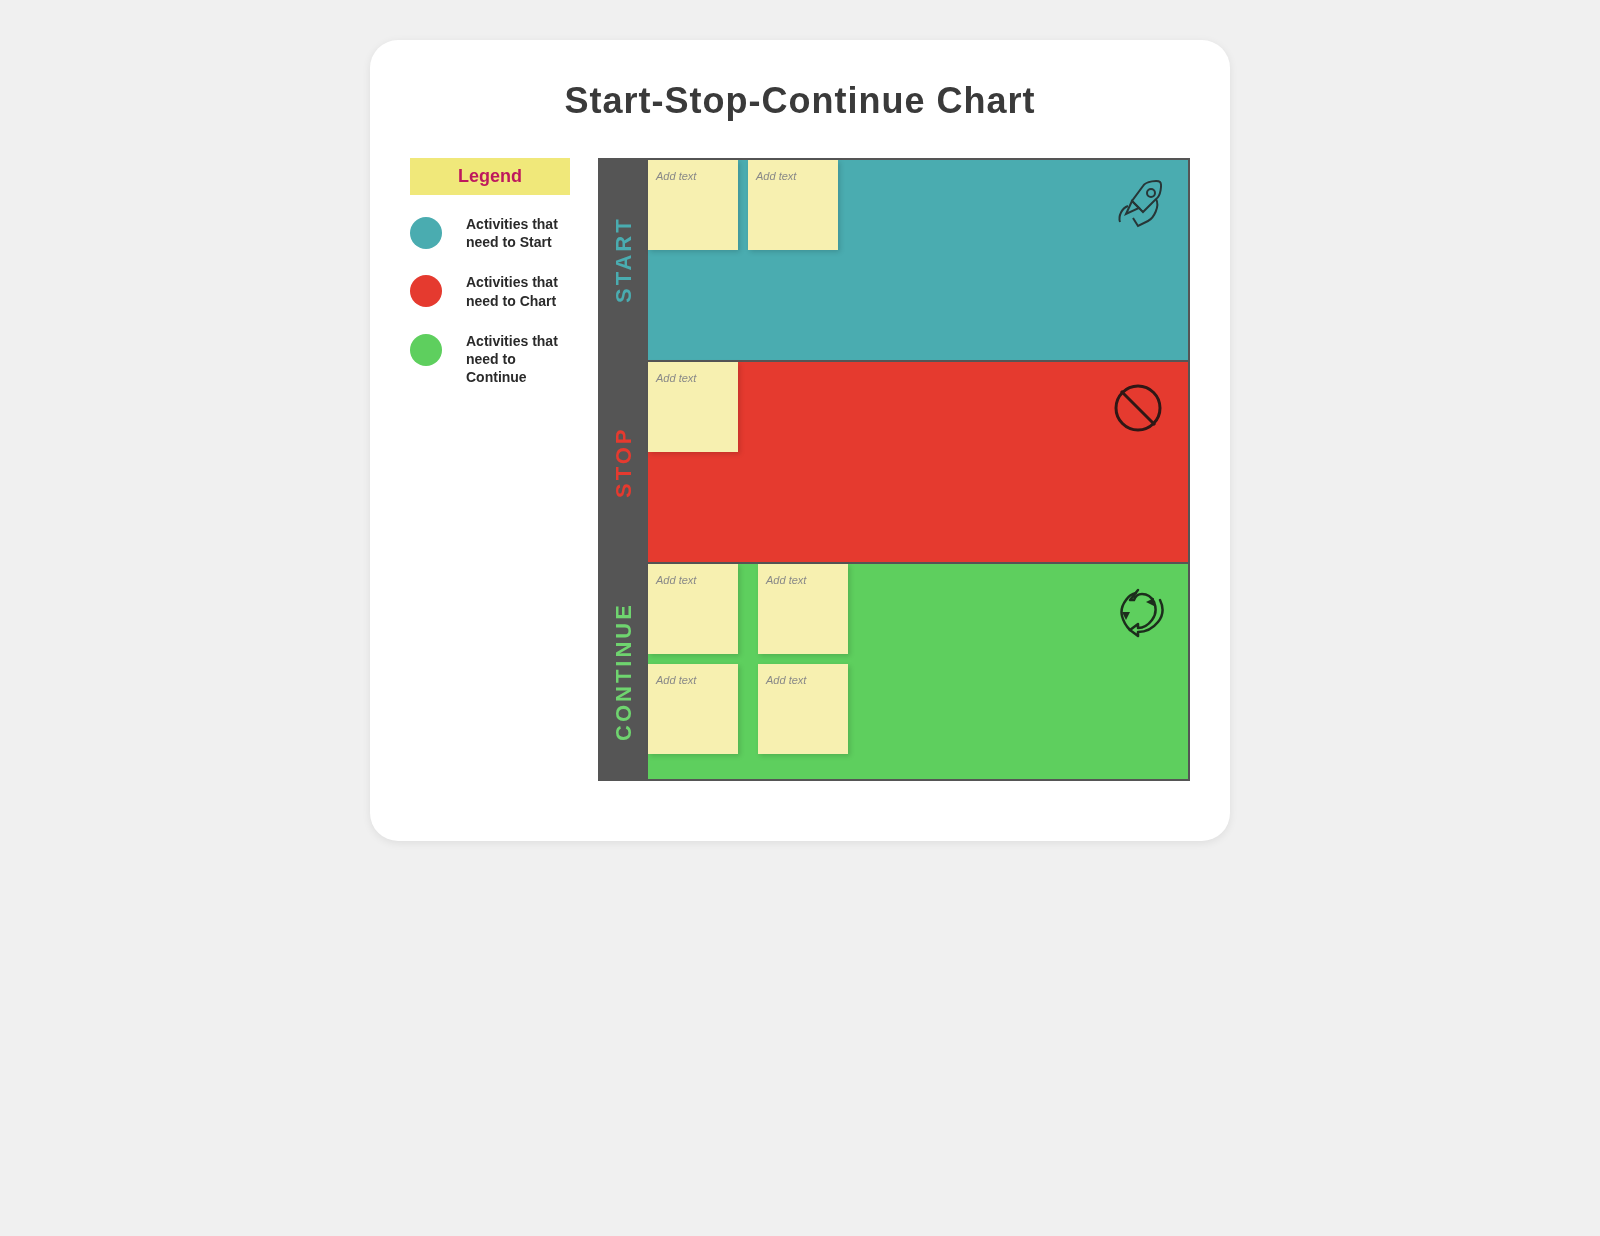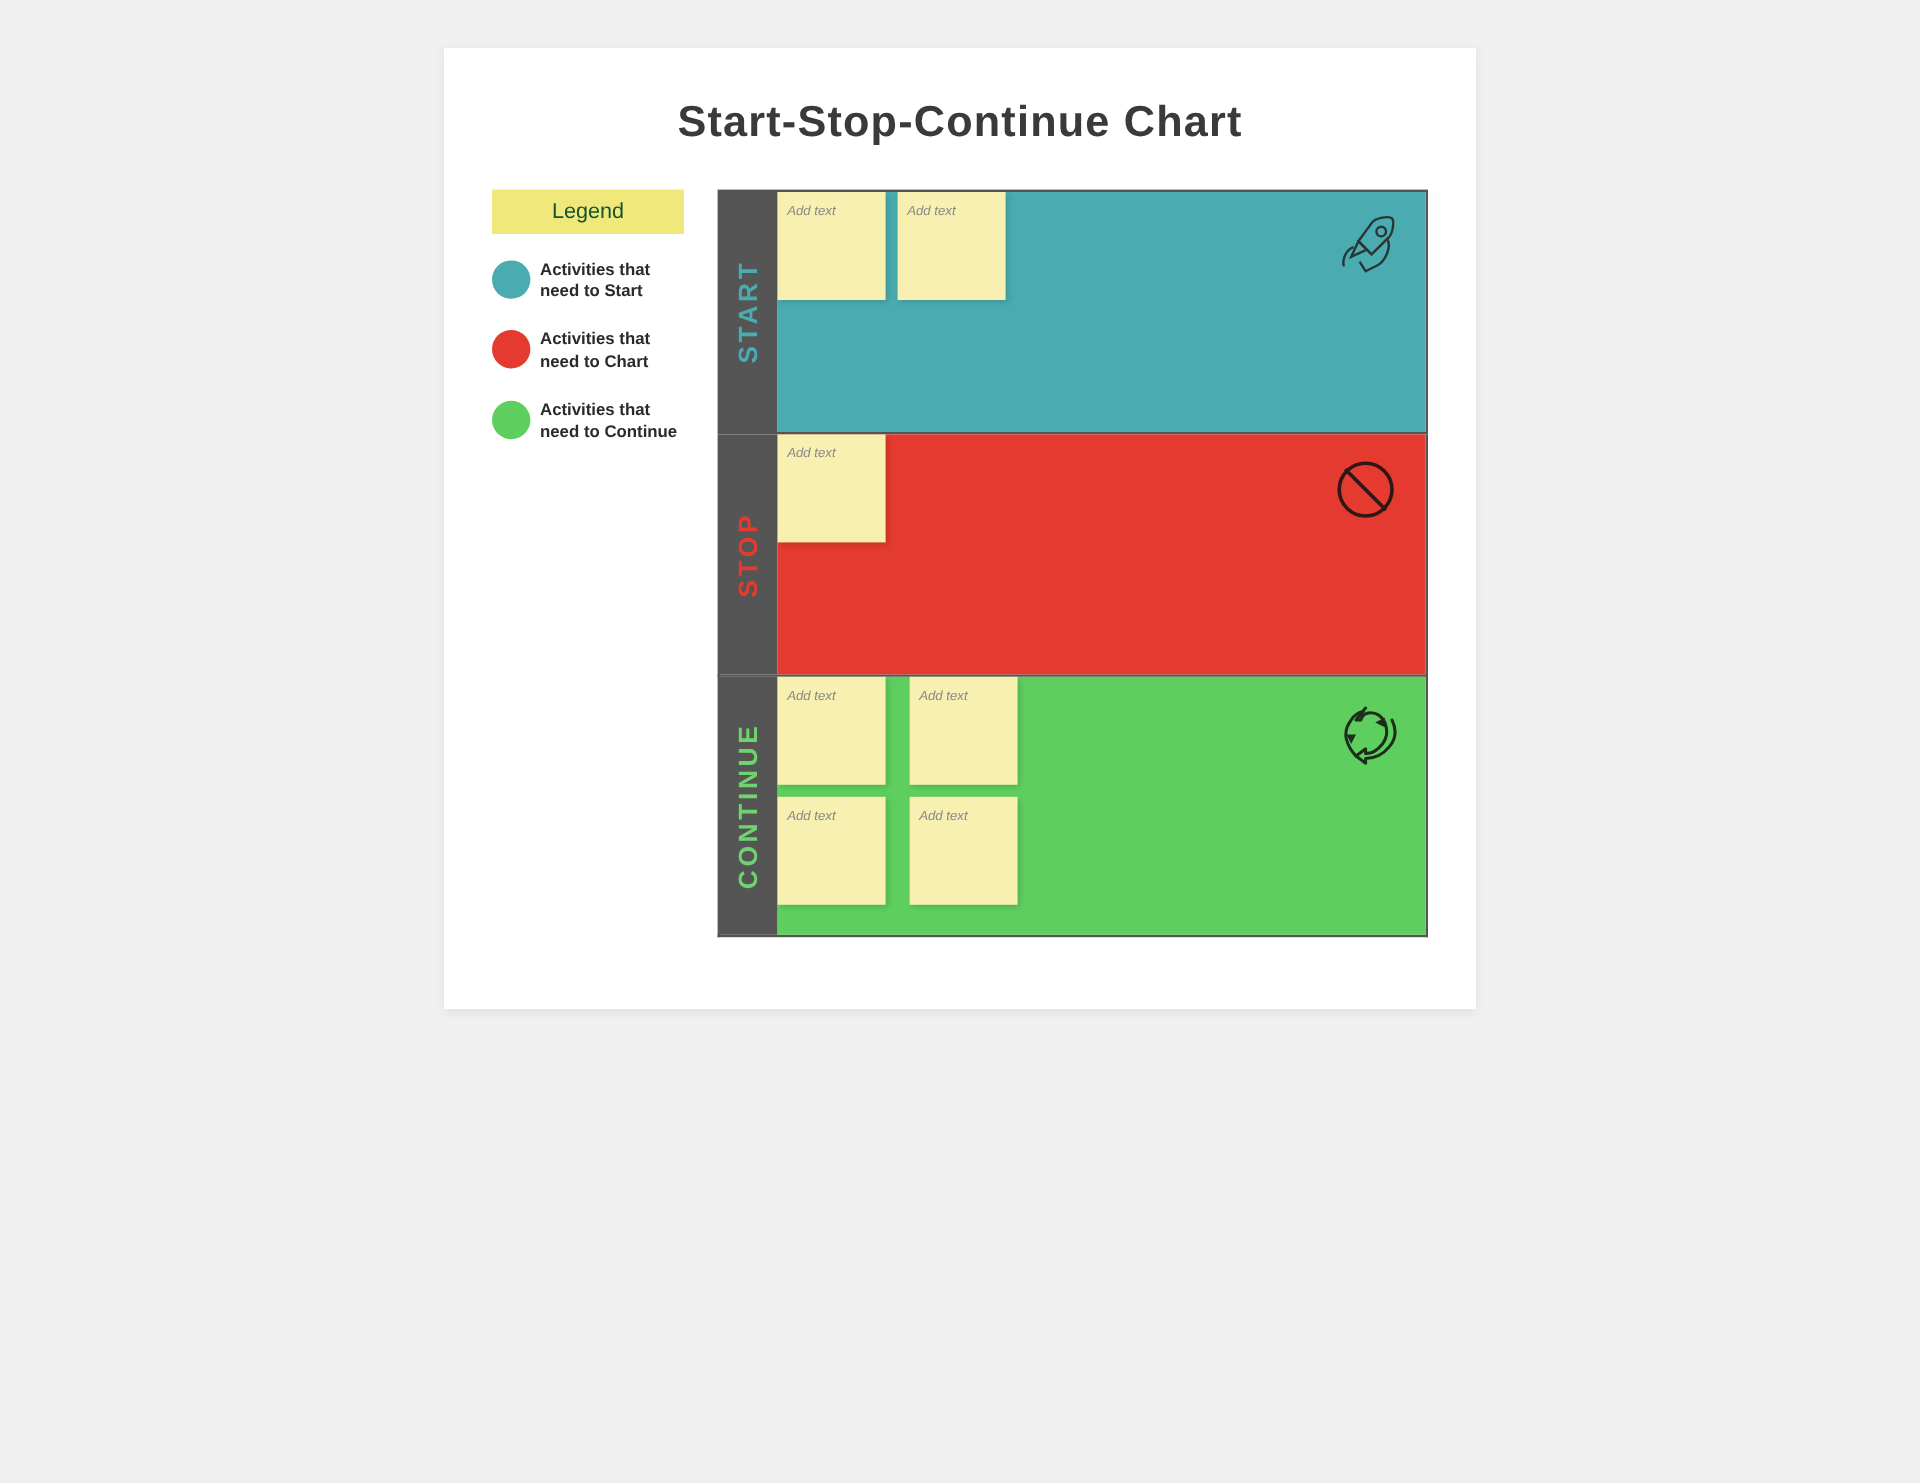--- a/index.html
+++ b/index.html
@@ -12,20 +12,21 @@
       justify-content: center;
       align-items: flex-start;
       padding: 40px 20px;
     }
 
     .page-wrapper {
       background: #fff;
       width: 860px;
       padding: 40px 40px 60px 40px;
       box-shadow: 0 2px 8px rgba(0,0,0,0.08);
+      border-radius: 28px;
     }
 
     .page-title {
       text-align: center;
       font-size: 36px;
       font-weight: 800;
       color: #3a3a3a;
       margin-bottom: 36px;
       letter-spacing: 1px;
     }
@@ -39,30 +40,30 @@
     
     .legend {
       width: 160px;
       flex-shrink: 0;
     }
 
     .legend-title-box {
       background: #f0e87a;
       padding: 8px 16px;
       font-size: 18px;
-      font-weight: 400;
-      color: #14532d;
+      font-weight: 700;
+      color: #be185d;
       margin-bottom: 20px;
       text-align: center;
     }
 
     .legend-item {
       display: flex;
       align-items: flex-start;
-      gap: 8px;
+      gap: 24px;
       margin-bottom: 22px;
     }
 
     .legend-circle {
       width: 32px;
       height: 32px;
       border-radius: 50%;
       flex-shrink: 0;
       margin-top: 2px;
     }

